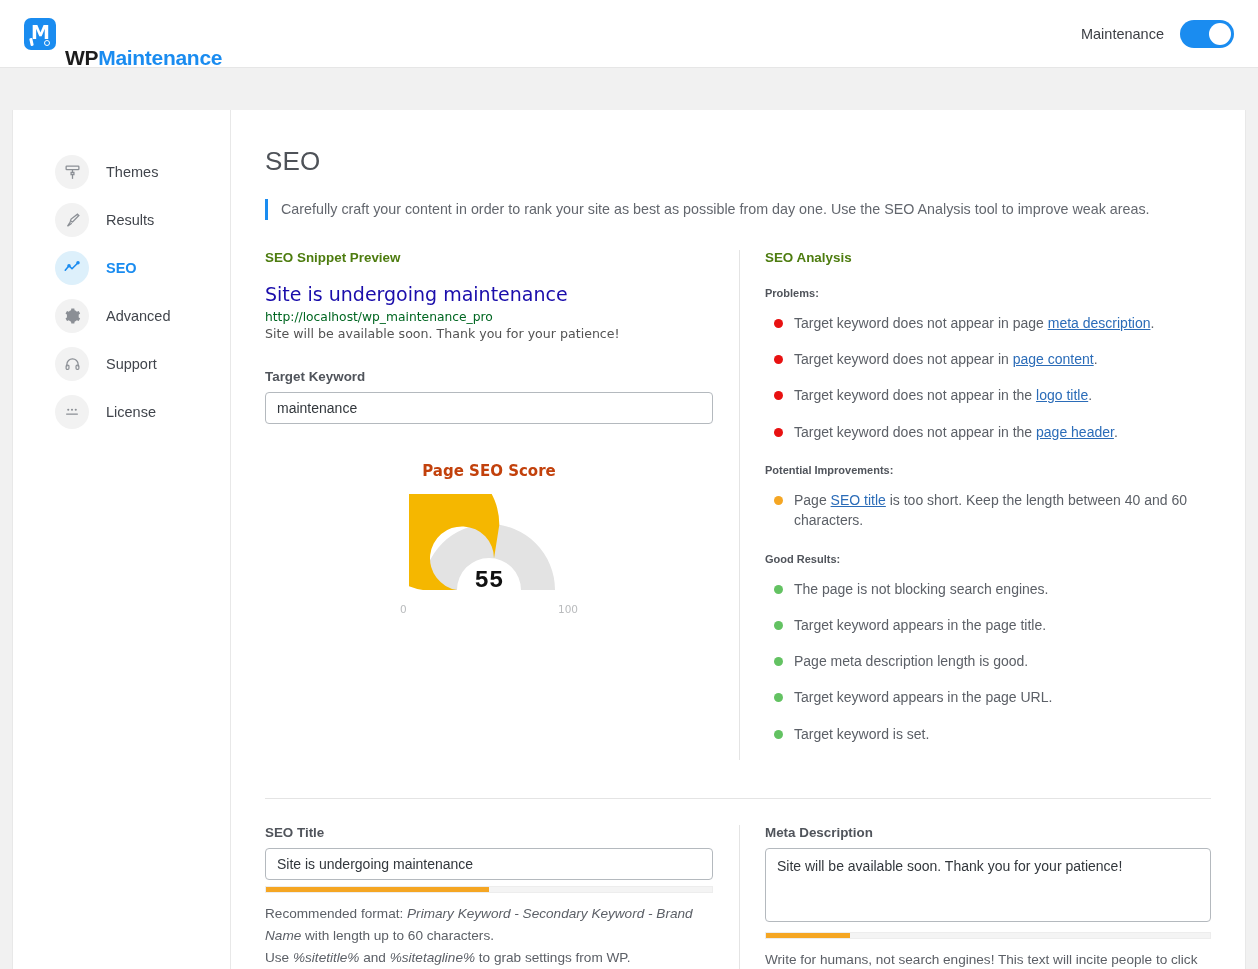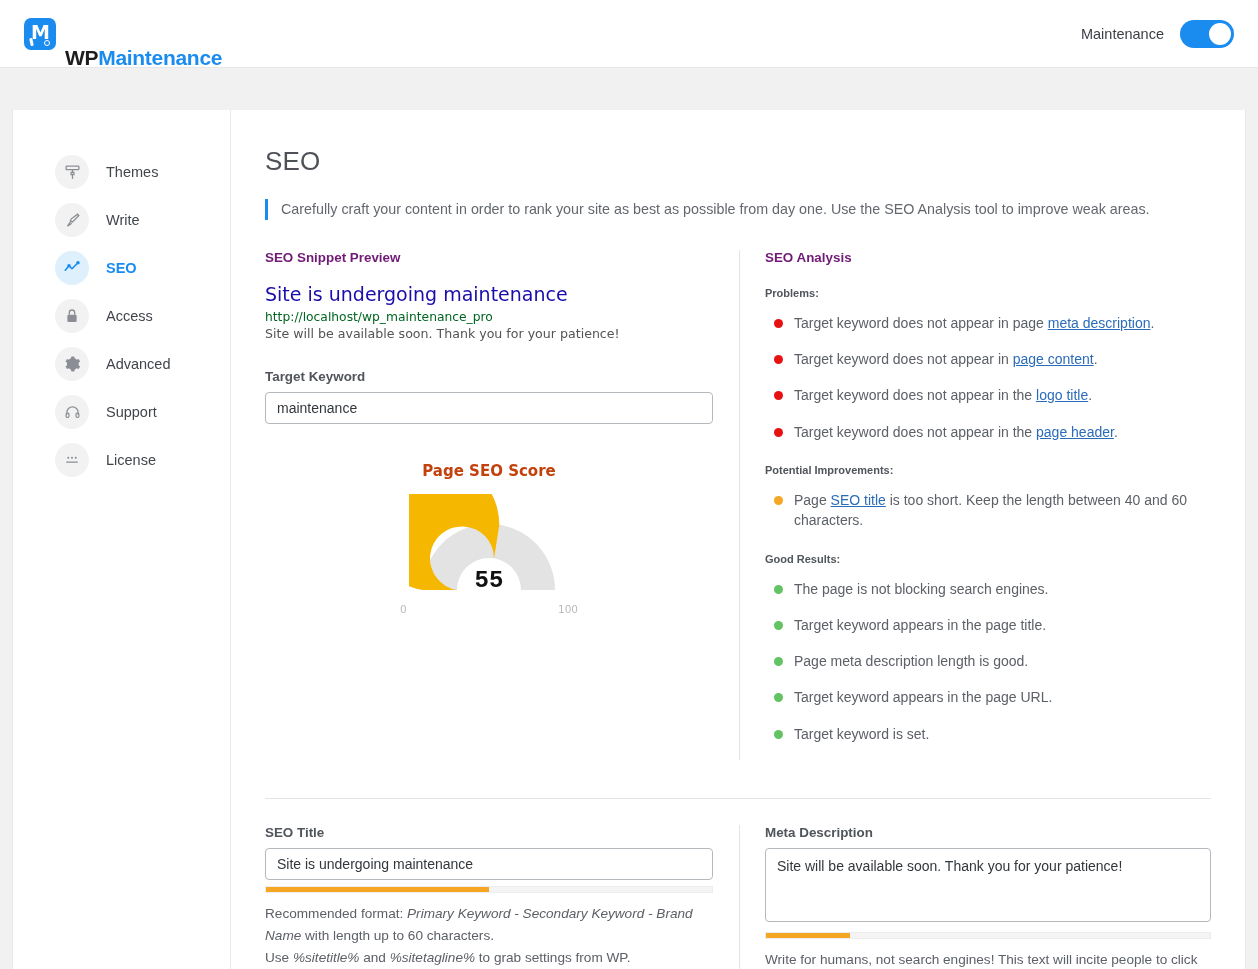--- a/index.html
+++ b/index.html
@@ -91,21 +91,21 @@
     border-left:3px solid #1a8cf0;
     padding:0 0 0 13px; margin:0 0 30px 0;
     font-size:14.3px; color:#63676e; line-height:1.45;
   }
 
   .cols { display:flex; }
   .col-left { width:474px; flex:none; padding-right:26px; }
   .col-right { flex:1; border-left:1px solid #e4e4e4; padding-left:25px; }
 
   .sec-head {
-    font-size:13.4px; font-weight:bold; color:#701a75;
+    font-size:13.4px; font-weight:bold; color:#4d7c0f;
     margin:0 0 18px 0;
   }
   .col-right .sec-head { margin-bottom:22px; }
 
   
   .snip-title {
     font-family:"DejaVu Sans", sans-serif;
     color:#1a0dab; font-size:19px; line-height:1.2; margin:0 0 4px 0;
   }
   .snip-url {
@@ -216,43 +216,34 @@
       <span class="nav-label">Themes</span>
     </div>
 
     <div class="nav-item">
       <span class="nav-ico">
         <svg width="17" height="17" viewBox="0 0 24 24" fill="none" stroke="currentColor" stroke-width="1.8">
           <path d="M19 3l2 2-9 9-3-1 1-3z"></path>
           <path d="M9 14l-4 6 6-4"></path>
         </svg>
       </span>
-      <span class="nav-label">Write</span>
+      <span class="nav-label">Results</span>
     </div>
 
     <div class="nav-item active">
       <span class="nav-ico">
         <svg width="18" height="18" viewBox="0 0 24 24" fill="none" stroke="currentColor" stroke-width="2.1" stroke-linecap="round" stroke-linejoin="round">
           <polyline points="3,15 8,9 12,13 20,5"></polyline>
           <circle cx="8" cy="9" r="1.3" fill="currentColor"></circle>
           <circle cx="20" cy="5" r="1.3" fill="currentColor"></circle>
         </svg>
       </span>
       <span class="nav-label">SEO</span>
     </div>
 
-    <div class="nav-item">
-      <span class="nav-ico">
-        <svg width="16" height="16" viewBox="0 0 24 24" fill="currentColor">
-          <path d="M12 2a5 5 0 0 0-5 5v3h2V7a3 3 0 0 1 6 0v3h2V7a5 5 0 0 0-5-5z"></path>
-          <rect x="5" y="10" width="14" height="11" rx="2"></rect>
-        </svg>
-      </span>
-      <span class="nav-label">Access</span>
-    </div>
 
     <div class="nav-item">
       <span class="nav-ico">
         <svg width="18" height="18" viewBox="0 0 24 24" fill="currentColor">
           <path d="M12 8.5a3.5 3.5 0 1 0 0 7 3.5 3.5 0 0 0 0-7zm9 3.5c0-.6-.06-1.2-.17-1.76l2.02-1.52-2-3.46-2.36.96a8.9 8.9 0 0 0-3.03-1.76L15.1 2h-4l-.36 2.46a8.9 8.9 0 0 0-3.03 1.76L5.35 5.26l-2 3.46L5.37 10.24c-.11.56-.17 1.16-.17 1.76s.06 1.2.17 1.76l-2.02 1.52 2 3.46 2.36-.96a8.9 8.9 0 0 0 3.03 1.76L11.1 22h4l.36-2.46a8.9 8.9 0 0 0 3.03-1.76l2.36.96 2-3.46-2.02-1.52c.11-.56.17-1.16.17-1.76z"></path>
         </svg>
       </span>
       <span class="nav-label">Advanced</span>
     </div>
 

